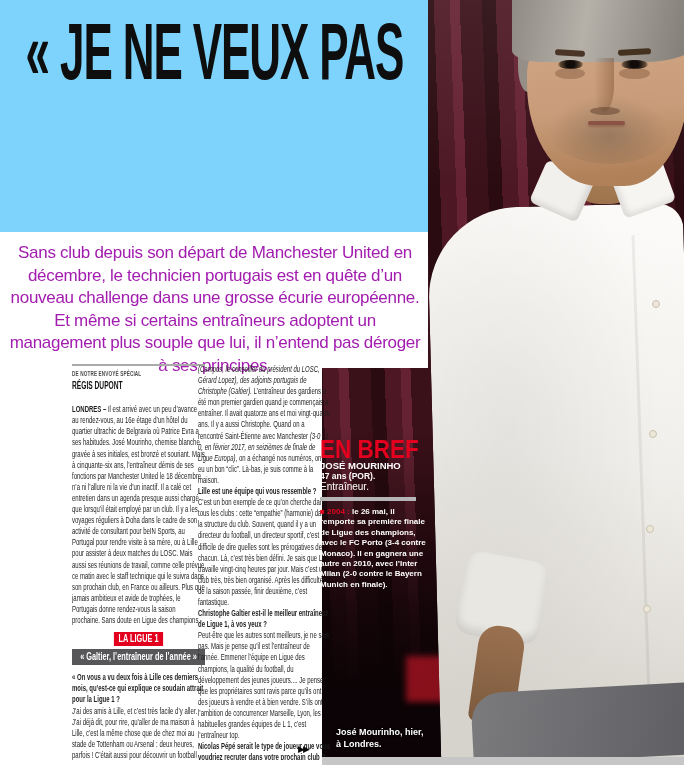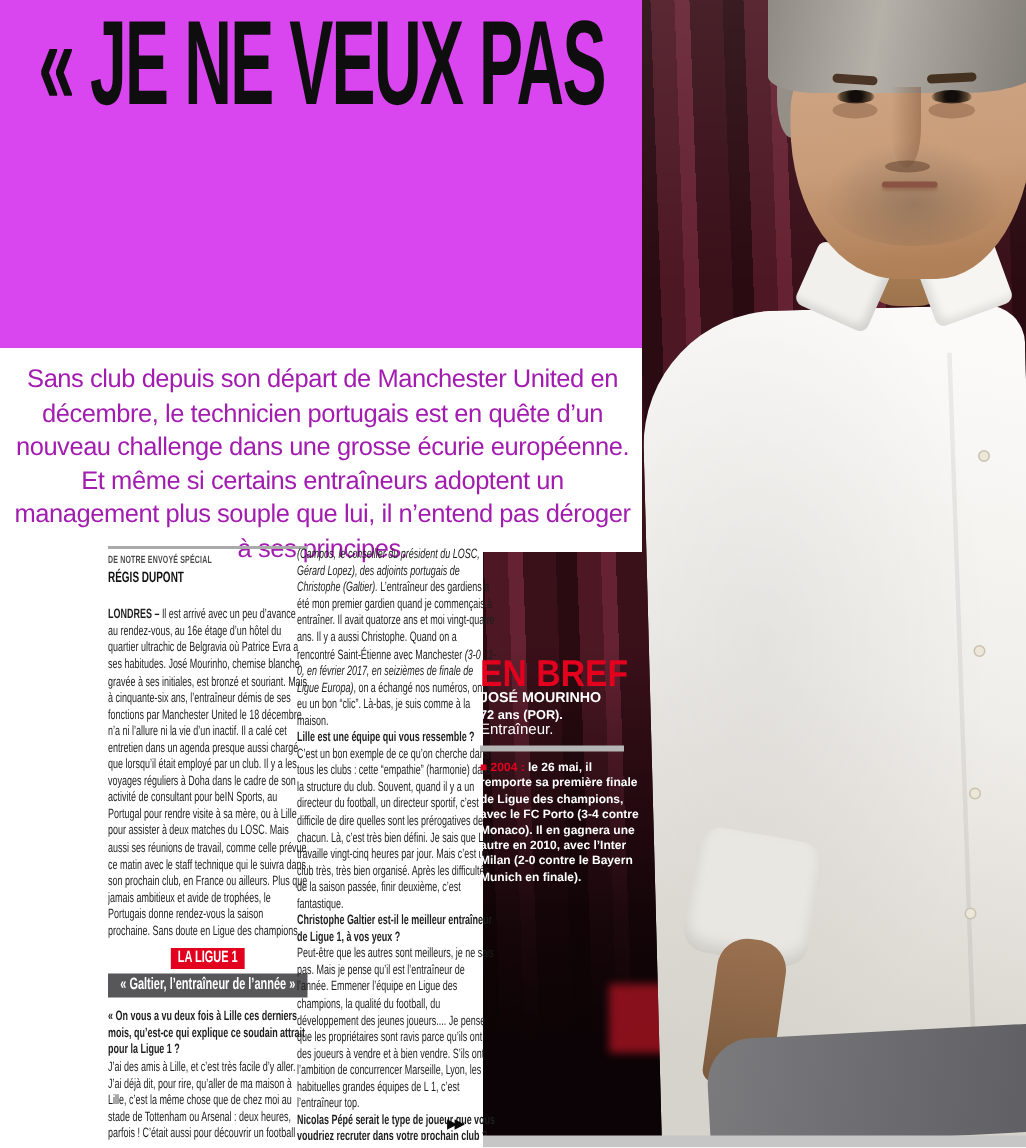--- a/index.html
+++ b/index.html
@@ -51,22 +51,22 @@
   .shirt-button{width:6px;height:6px;border-radius:50%;background:#ece7d8;border:1px solid #c9c2b0;}
   .btn1{left:330px;top:300px;} .btn2{left:327px;top:430px;} .btn3{left:324px;top:525px;} .btn4{left:321px;top:605px;}
   .sleeve-cuff{left:138px;top:556px;width:84px;height:84px;background:#e9e7e1;border-radius:16px;
       transform:rotate(10deg);box-shadow:inset 0 -6px 10px rgba(0,0,0,.12);}
   .forearm{left:152px;top:626px;width:46px;height:98px;border-radius:20px 20px 8px 8px;
       transform:rotate(8deg);background:linear-gradient(#9a7150,#7c5a3e);}
   .trousers{left:150px;top:688px;width:220px;height:72px;transform:rotate(-3deg);
       border-radius:30px 0 0 0;background:linear-gradient(100deg,#7b7b7e,#5f5f63);}
 
   
-  .headline-block{position:absolute;left:0;top:0;width:428px;height:232px;background:#d946ef;z-index:2;
-      padding-top:4px;box-sizing:border-box;}
+  .headline-block{position:absolute;left:0;top:0;width:428px;height:232px;background:#7dd3fc;z-index:2;
+      padding-top:14px;box-sizing:border-box;}
   .hl{display:flex;justify-content:center;height:75px;line-height:75px;
       font-weight:800;font-size:80px;letter-spacing:-2px;color:#0e0e0e;}
   .hl span{white-space:nowrap;transform-origin:center top;display:inline-block;}
   .hl1 span{transform:scaleX(.55);}
   .hl2 span{transform:scaleX(.74);}
   .hl3 span{transform:scaleX(.62);}
 
   .standfirst{position:absolute;left:0;top:232px;width:428px;height:136px;background:#fff;z-index:2;
       box-sizing:border-box;padding:10px 4px 0 6px;
       font-size:17px;line-height:22.5px;letter-spacing:-.3px;color:#a21caf;text-align:center;}
@@ -171,22 +171,26 @@
       <p class="bold">Christophe Galtier est-il le meilleur entraîneur de Ligue 1, à vos yeux ?</p>
       <p>Peut-être que les autres sont meilleurs, je ne sais pas. Mais je pense qu’il est l’entraîneur de l’année. Emmener l’équipe en Ligue des champions, la qualité du football, du développement des jeunes joueurs.... Je pense que les propriétaires sont ravis parce qu’ils ont des joueurs à vendre et à bien vendre. S’ils ont l’ambition de concurrencer Marseille, Lyon, les habituelles grandes équipes de L 1, c’est l’entraîneur top.</p>
       <p class="bold">Nicolas Pépé serait le type de joueur que vous voudriez recruter dans votre prochain club ?</p>
 
     </div>
   </div>
 
   <div class="enbref">
     <div class="enbref-title">EN BREF</div>
     <div class="enbref-name">JOSÉ MOURINHO</div>
-    <div class="enbref-age">72 ans (POR).</div>
+    <div class="enbref-age">47 ans (POR).</div>
     <div class="enbref-role">Entraîneur.</div>
     <div class="enbref-divider"></div>
     <p class="enbref-item"><span class="enbref-year">■</span> <span class="enbref-year">2004 :</span><span> le 26 mai, il remporte sa première finale de Ligue des champions, avec le FC Porto (3-4 contre Monaco). Il en gagnera une autre en 2010, avec l’Inter Milan (2-0 contre le Bayern Munich en finale).</span></p>
   </div>
 
+  <div class="photo-caption">
+    <div>José Mourinho, hier,</div>
+    <div>à Londres.</div>
+  </div>
   <div class="more-arrows">▶▶</div>
   <div class="bottom-strip"></div>
 
 </div>
 
 </body></html>

